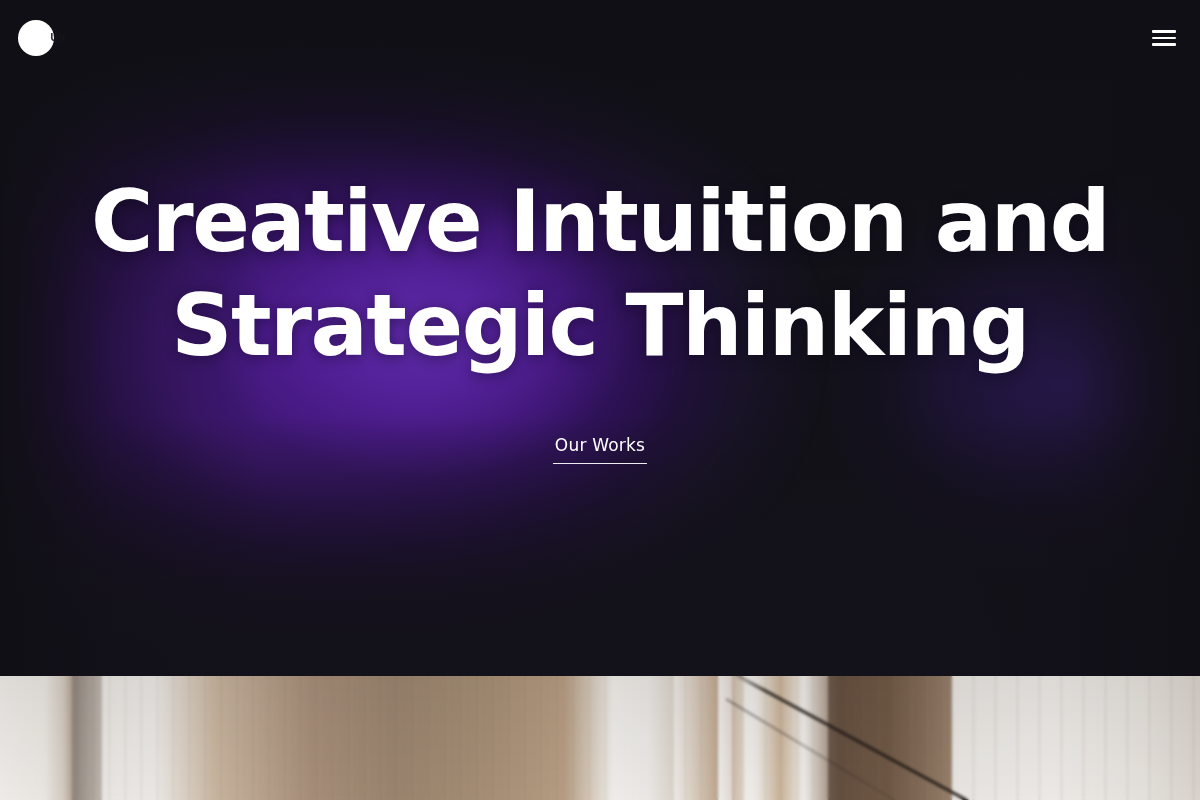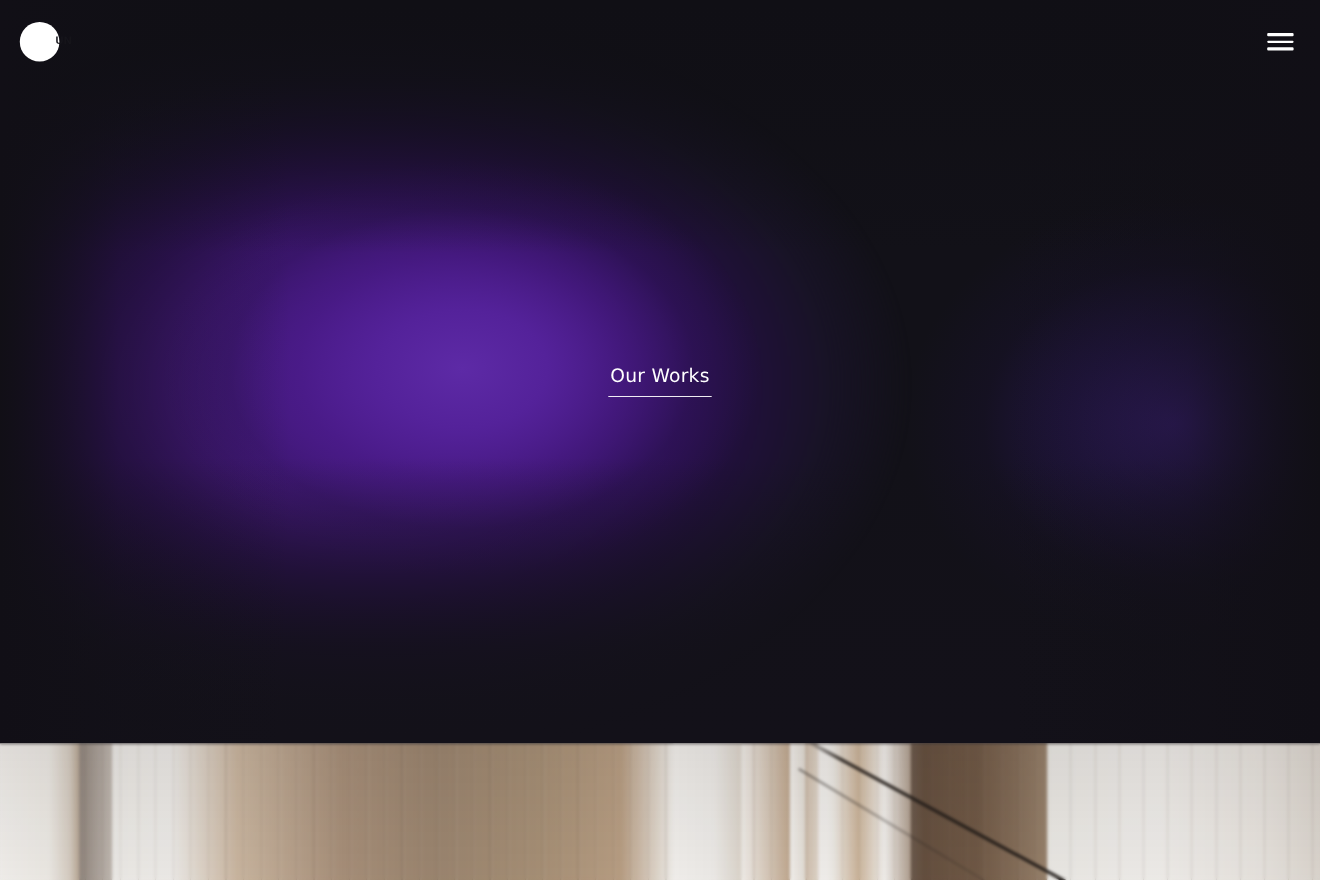--- a/index.html
+++ b/index.html
@@ -308,20 +308,24 @@
   <div class="hero">
     <div class="hero-glow-main"></div>
     <div class="hero-glow-core"></div>
     <div class="hero-glow-right"></div>
     <div class="hero-vignette-top"></div>
     <div class="hero-vignette-bottom"></div>
     <div class="hero-vignette-sides"></div>
   </div>
 
   <div class="hero-content">
+    <h1 class="hero-title">
+      <span class="hero-title-line">Creative Intuition and</span>
+      <span class="hero-title-line">Strategic Thinking</span>
+    </h1>
     <a class="hero-cta" href="#">
       <span class="hero-cta-label">Our Works</span>
     </a>
   </div>
 
   <div class="header">
     <div class="logo">
       <span class="logo-text">UN</span>
     </div>
     <div class="menu-toggle">

